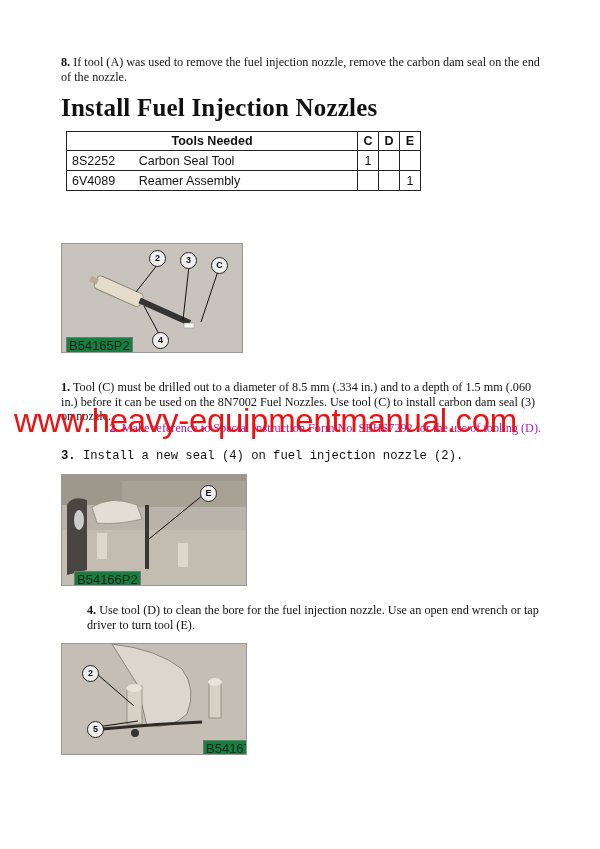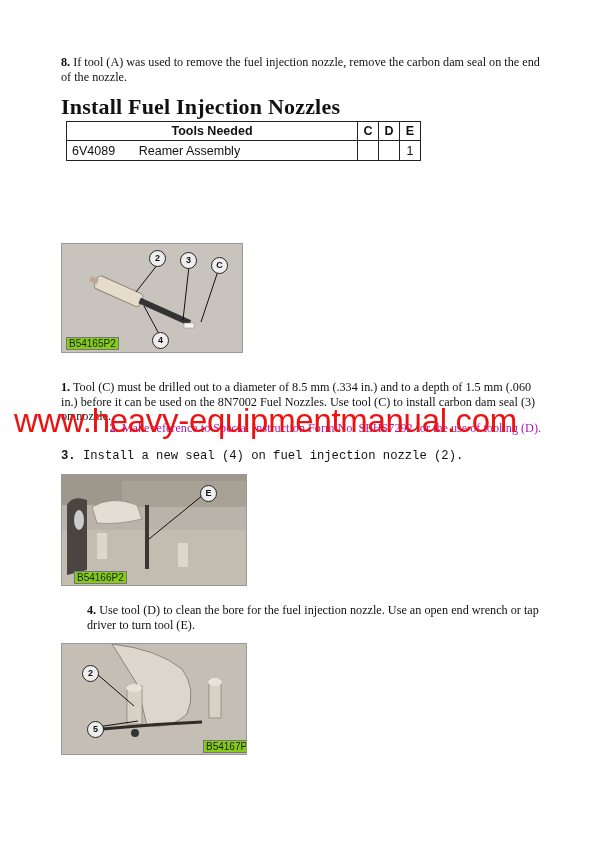--- a/index.html
+++ b/index.html
@@ -1,32 +1,32 @@
 <!DOCTYPE html>
 <html><head>
   <meta charset="utf-8">
   <style>
     html, body { margin: 0; padding: 0; background: #ffffff; }
     body { width: 600px; height: 849px; position: relative; overflow: hidden;
            font-family: "Liberation Serif", serif; color: #111; }
     .p { position: absolute; left: 61px; width: 480px; font-size: 12.2px; line-height: 14.5px; }
     .p b { font-weight: bold; }
-    h2 { position: absolute; left: 61px; top: 94px; margin: 0; font-size: 22px; font-weight: bold;
+    h2 { position: absolute; left: 61px; top: 94px; margin: 0; font-size: 25px; font-weight: bold;
          font-family: "Liberation Serif", serif; letter-spacing: 0.2px; }
-    table.tools { position: absolute; left: 66px; top: 121px; border-collapse: collapse;
+    table.tools { position: absolute; left: 66px; top: 131px; border-collapse: collapse;
                   font-family: "Liberation Sans", sans-serif; font-size: 12.5px; }
     table.tools td, table.tools th { border: 1px solid #222; height: 19px; padding: 0 4px; }
     table.tools th { font-weight: bold; height: 18px; }
     table.tools .hdr { width: 282px; text-align: center; }
     table.tools .pn { width: 58px; border-right: none; padding-left: 5px; }
     table.tools .nm { width: 212px; border-left: none; }
     table.tools .col { width: 12px; text-align: center; }
     .fig { position: absolute; background: #c9c5be; border: 1px solid #999; overflow: hidden; }
-    .fig .cap { position: absolute; font-family: "Liberation Sans", sans-serif; font-size: 10px;
-                background: #84cc16; border: 1px solid #777; padding: 0 2px; color: #222; }
+    .fig .cap { position: absolute; font-family: "Liberation Sans", sans-serif; font-size: 13px;
+                background: #15803d; border: 1px solid #777; padding: 0 2px; color: #222; }
     .callout { position: absolute; width: 15px; height: 15px; border-radius: 50%; border: 1.2px solid #222;
                background: #eee; font-family: "Liberation Sans", sans-serif; font-size: 9px; font-weight: bold;
                text-align: center; line-height: 15px; color: #111; }
     .watermark { position: absolute; left: 14px; top: 402px; font-family: "Liberation Sans", sans-serif;
                  font-size: 33px; color: #ee1111; letter-spacing: -0.3px; white-space: nowrap; }
     .p2 { top: 421px; color: #a21caf; text-align: right; }
   </style>
 </head>
 <body>
 
@@ -36,20 +36,27 @@
 
 <h2>Install Fuel Injection Nozzles</h2>
 
 <table class="tools">
   <tbody>
       <tr>
     <th class="hdr" colspan="2">Tools Needed</th>
     <th class="col">C</th>
     <th class="col">D</th>
     <th class="col">E</th>
+  </tr>
+  <tr>
+    <td class="pn">8S2252</td>
+    <td class="nm">Carbon Seal Tool</td>
+    <td class="col">1</td>
+    <td class="col"></td>
+    <td class="col"></td>
   </tr>
   <tr>
     <td class="pn">6V4089</td>
     <td class="nm">Reamer Assembly</td>
     <td class="col"></td>
     <td class="col"></td>
     <td class="col">1</td>
   </tr>
 </tbody>
   </table>

